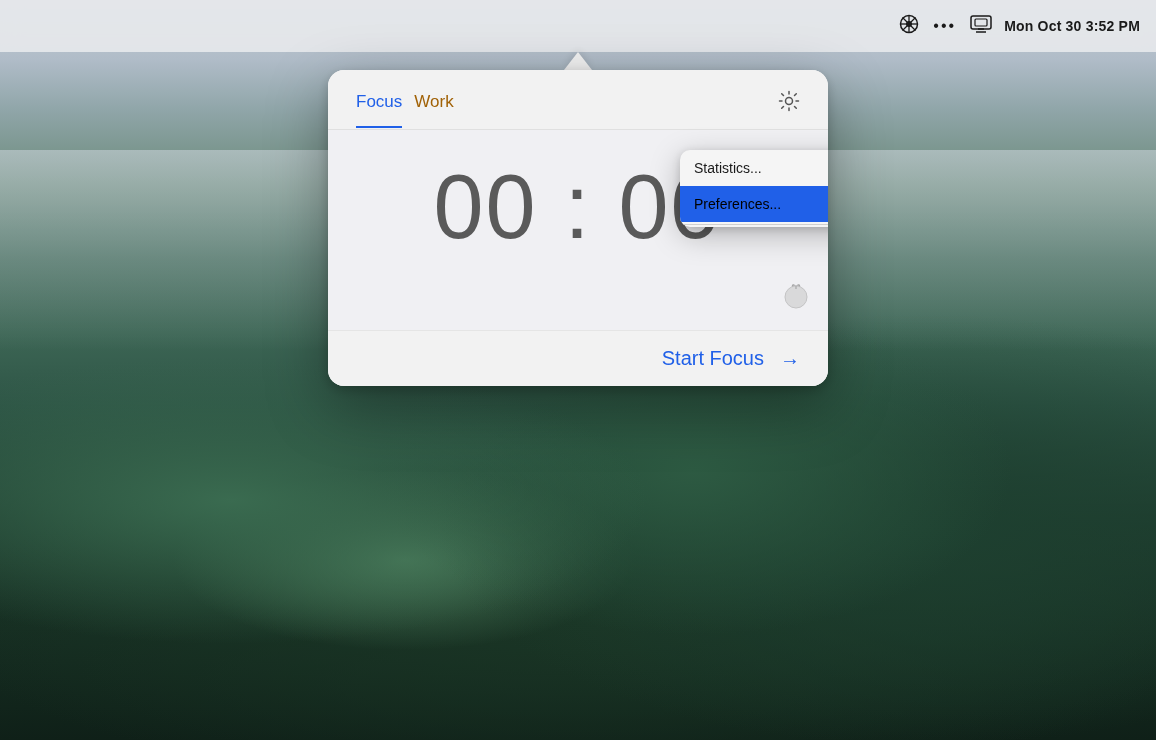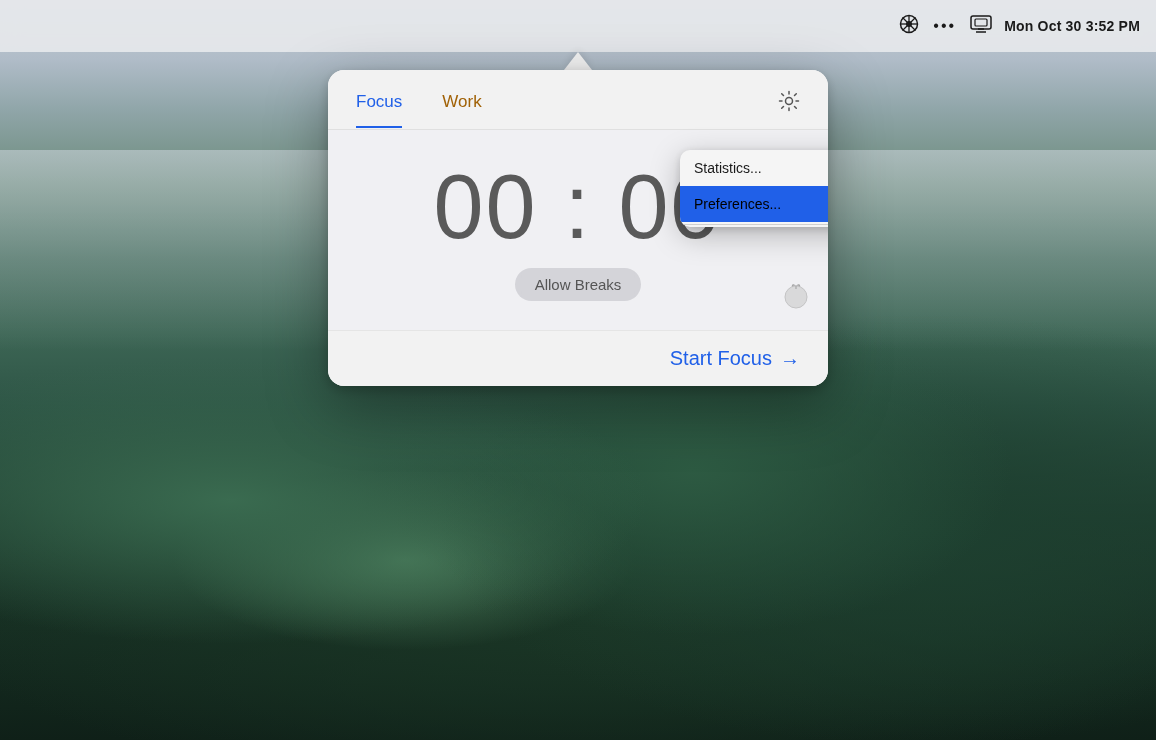--- a/index.html
+++ b/index.html
@@ -139,21 +139,21 @@
       background: #f2f2f2;
       padding: 20px 28px 0 28px;
       display: flex;
       align-items: center;
       border-bottom: 1px solid #e0e0e0;
       position: relative;
     }
 
     .tab-list {
       display: flex;
-      gap: 40px;
+      gap: 12px;
       flex: 1;
     }
 
     .tab {
       font-size: 17px;
       font-weight: 500;
       padding-bottom: 14px;
       cursor: pointer;
       border-bottom: 2.5px solid transparent;
       color: #a16207;
@@ -226,21 +226,21 @@
 
     .start-focus-btn {
       font-size: 20px;
       font-weight: 500;
       color: #2060e8;
       background: none;
       border: none;
       cursor: pointer;
       display: flex;
       align-items: center;
-      gap: 8px;
+      gap: 16px;
     }
 
     
     .dropdown-menu {
       position: absolute;
       top: 60px;
       right: -160px;
       width: 280px;
       background: #f5f5f5;
       border-radius: 10px;
@@ -341,21 +341,20 @@
             <span>Preferences...</span>
 
           </div>
           <div class="dropdown-separator"></div>
         </div>
       </div>
     </div>
 
     <div class="popup-body">
       <div class="timer-display">00 : 00</div>
-      <button class="allow-breaks-btn">Allow Breaks</button>
       <div class="tomato-icon">
         <svg width="28" height="28" viewBox="0 0 28 28" fill="none">
 
           <circle cx="14" cy="16" r="11" fill="#d0d0d0" stroke="#b0b0b0" stroke-width="1"></circle>
 
           <path d="M14 5 C12 2, 9 3, 10 6 C11 4, 14 5, 14 5Z" fill="#888"></path>
           <path d="M14 5 C16 2, 19 3, 18 6 C17 4, 14 5, 14 5Z" fill="#888"></path>
           <line x1="14" y1="5" x2="14" y2="8" stroke="#888" stroke-width="1.2"></line>
         </svg>
       </div>

